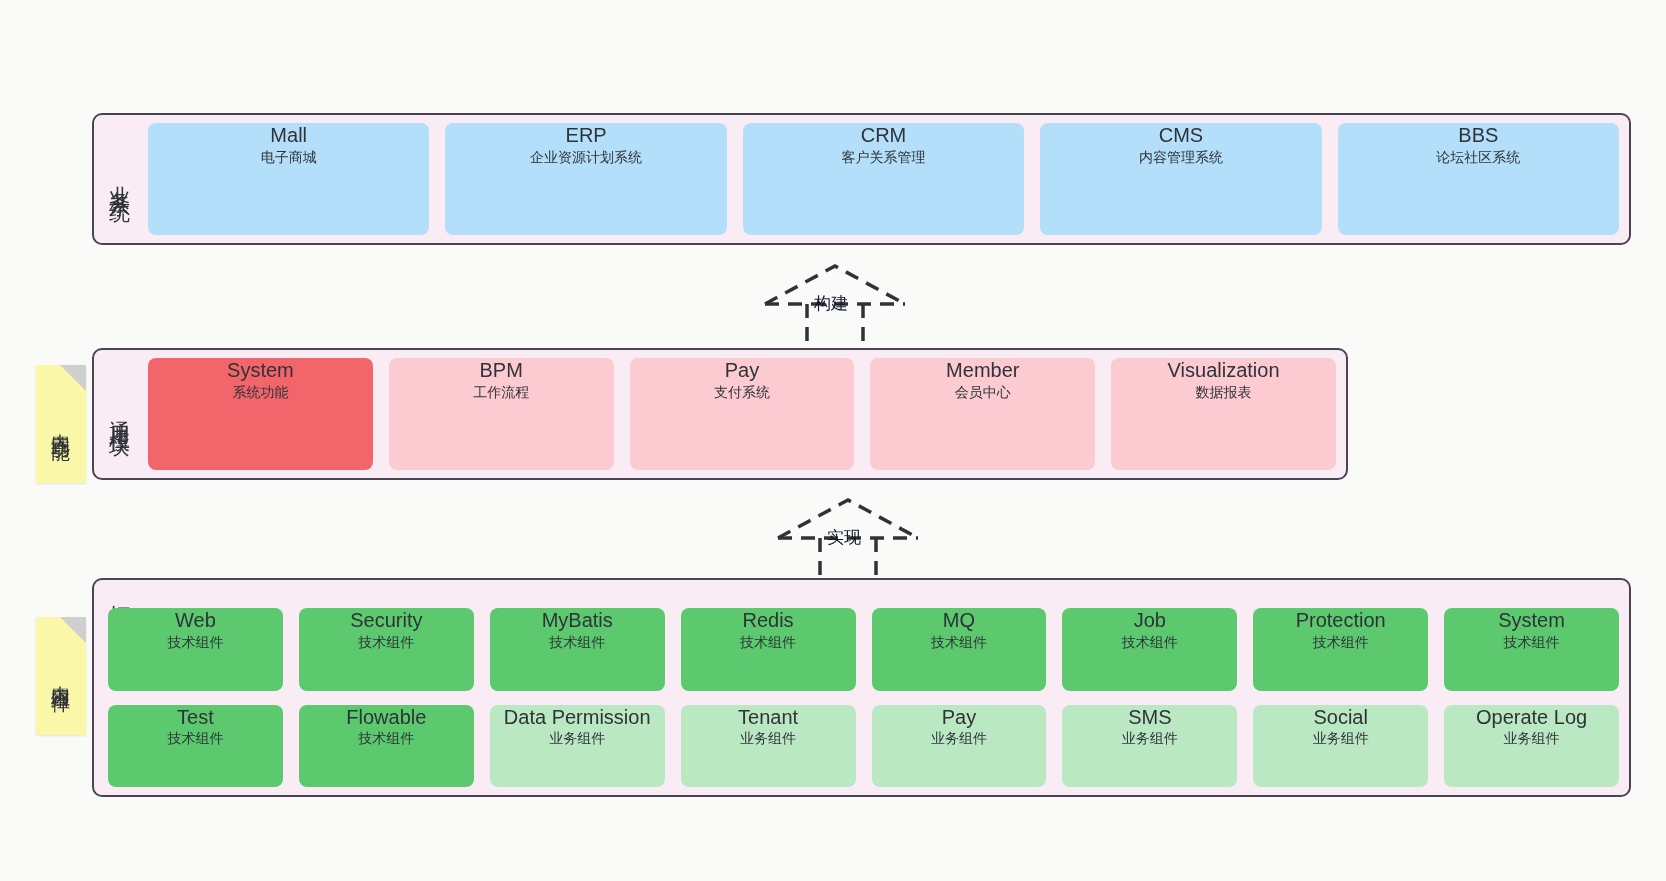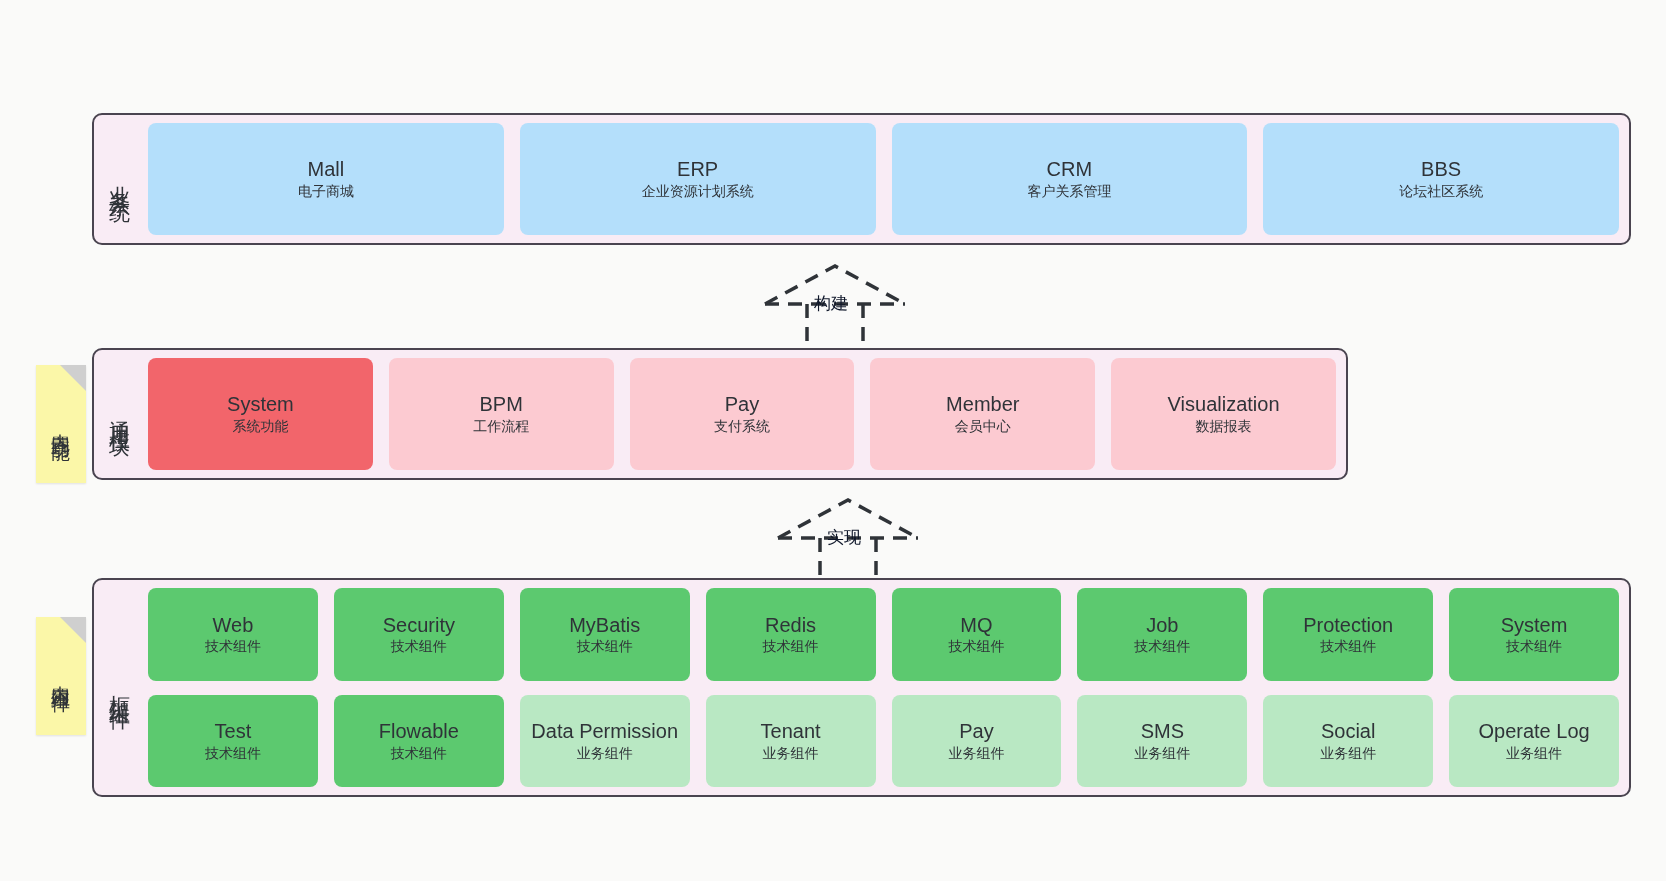--- a/index.html
+++ b/index.html
@@ -53,21 +53,21 @@
     display: flex;
     gap: 16px;
     flex: 1 1 auto;
   }
   .card {
     flex: 1 1 0;
     border-radius: 8px;
     display: flex;
     flex-direction: column;
     align-items: center;
-    justify-content: center;
+    justify-content: flex-start;
     text-align: center;
     color: #2f3338;
     line-height: 1.28;
     padding: 0 6px;
     min-width: 0;
   }
   .card .t1 { font-size: 20px; }
   .card .t2 { font-size: 14px; }
 
   
@@ -126,20 +126,24 @@
           <span class="t1">Mall</span>
           <span class="t2">电子商城</span>
         </div>
         <div class="card c-blue">
           <span class="t1">ERP</span>
           <span class="t2">企业资源计划系统</span>
         </div>
         <div class="card c-blue">
           <span class="t1">CRM</span>
           <span class="t2">客户关系管理</span>
+        </div>
+        <div class="card c-blue">
+          <span class="t1">CMS</span>
+          <span class="t2">内容管理系统</span>
         </div>
         <div class="card c-blue">
           <span class="t1">BBS</span>
           <span class="t2">论坛社区系统</span>
         </div>
       </div>
     </div>
   </div>
 
   <svg class="uml-arrow" style="left:755px; top:258px; width:160px; height:100px;" viewBox="0 0 160 100">
@@ -193,21 +197,21 @@
     <line x1="108" y1="46" x2="108" y2="92" stroke="#2f3338" stroke-width="3.5" stroke-dasharray="14,9"></line>
     <line x1="52" y1="92" x2="108" y2="92" stroke="#2f3338" stroke-width="3.5" stroke-dasharray="14,9"></line>
   </svg>
   <div class="uml-label" style="left:827px; top:526px;">实现</div>
 
   <div class="note" style="left:36px; top:617px; width:50px; height:118px;">
     <span class="fold"></span>
     <span>内置组件</span>
   </div>
 
-  <div class="layer" id="layer-framework-component" style="left:92px; top:578px; width:1539px; height:219px;">
+  <div class="layer" id="layer-framework-component" style="left:92px; top:578px; width:1539px; height:219px;flex-direction:column;">
     <div class="layer-title">框架组件</div>
     <div class="cards">
 
       <div class="card-row">
         <div class="card c-green">
           <span class="t1">Web</span>
           <span class="t2">技术组件</span>
         </div>
         <div class="card c-green">
           <span class="t1">Security</span>

